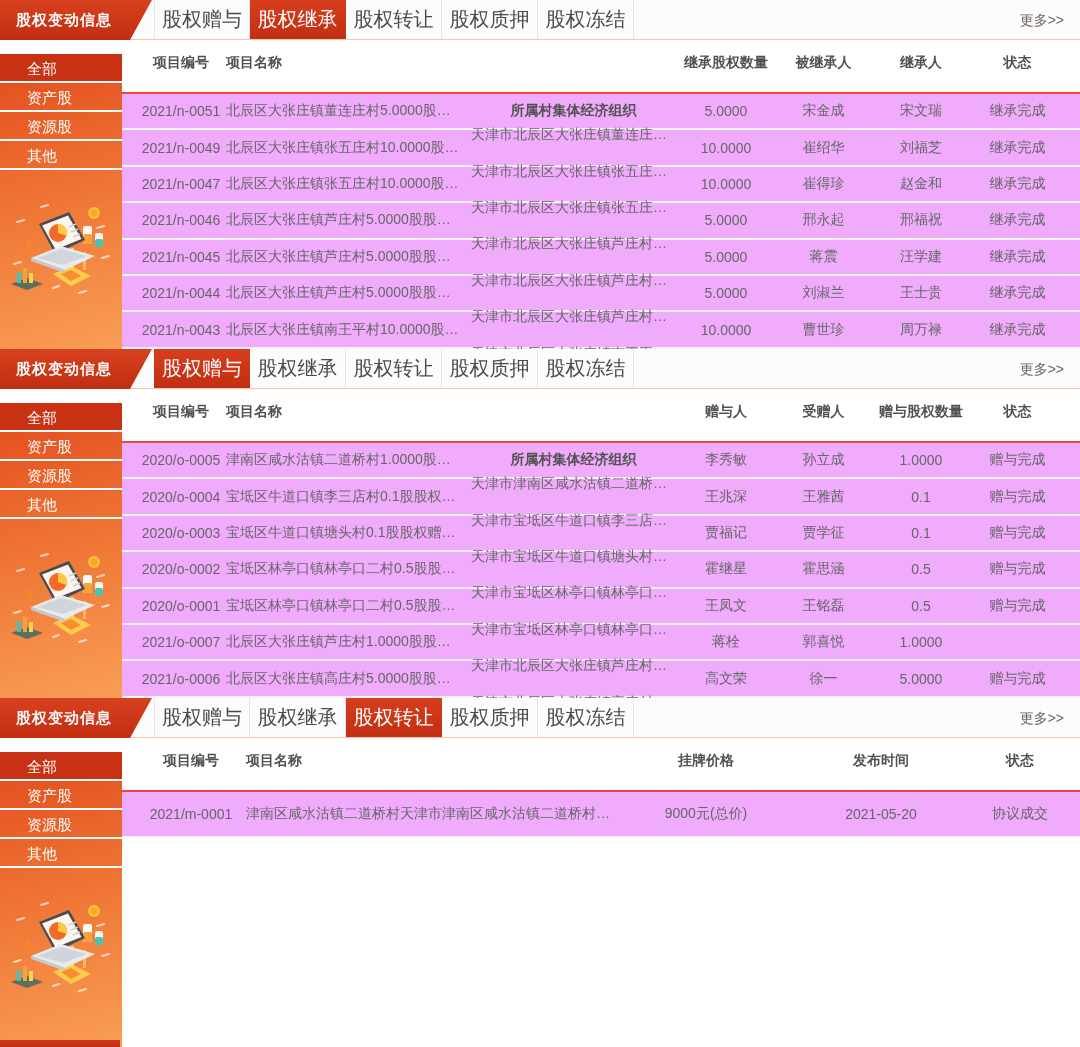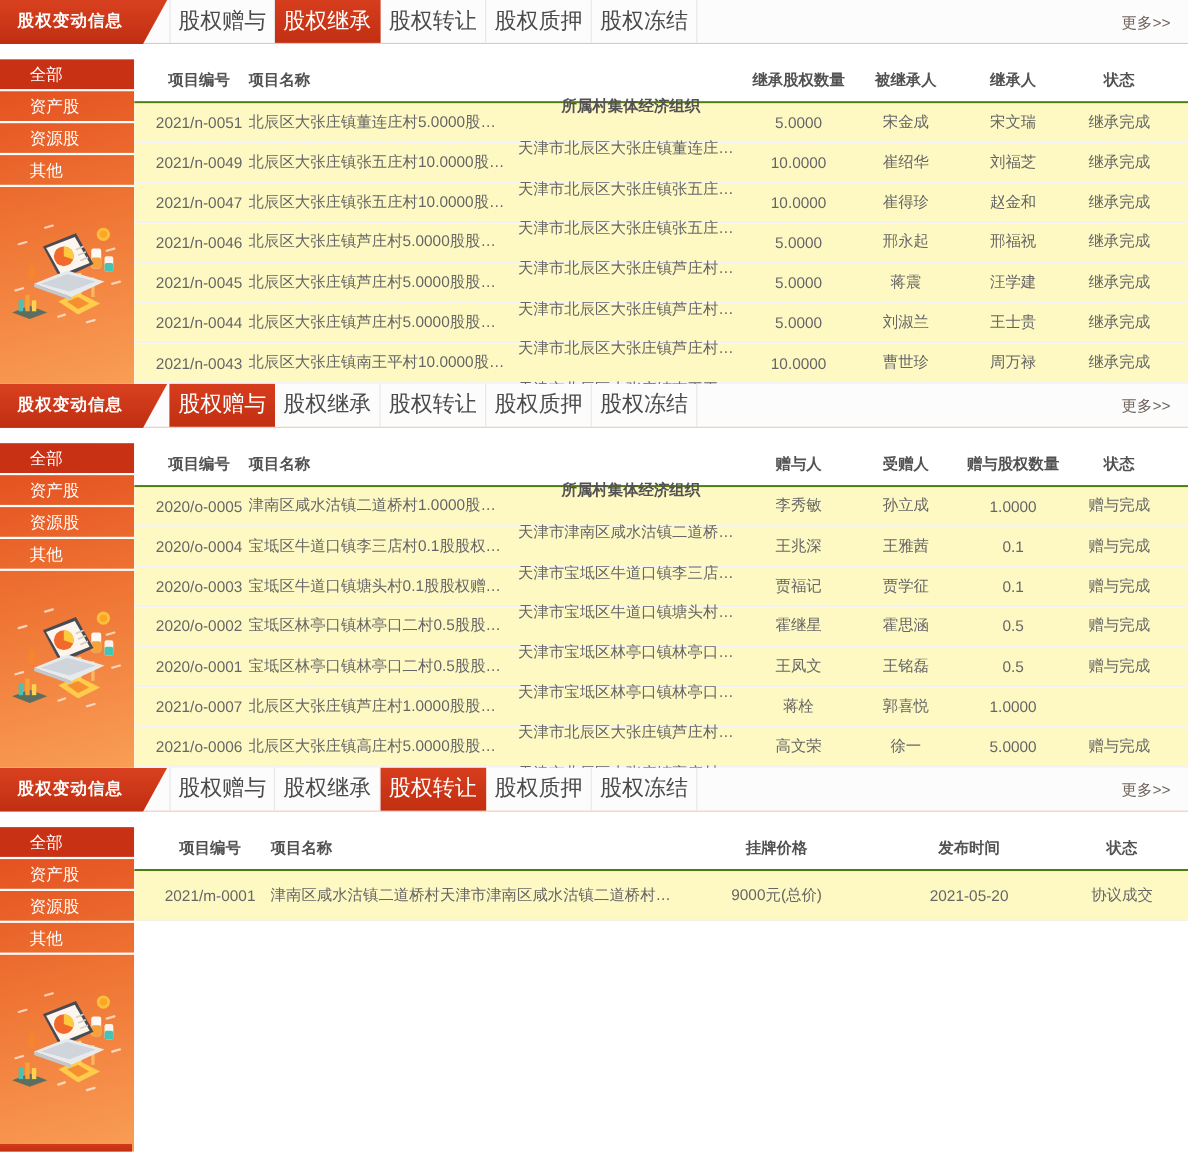--- a/index.html
+++ b/index.html
@@ -46,29 +46,29 @@
   .side-item {
     height:29px; line-height:29px; border-bottom:2px solid #fff;
     color:#fff; font-size:15px; padding-left:27px; cursor:pointer;
     white-space:nowrap;
   }
   .side-item.active { background:#c93114; }
   .illus { display:block; margin:30px auto 0; }
   
   .table-area { flex:1; overflow:hidden; background:#fff; }
   .thead {
-    display:flex; align-items:center; height:40px; padding-left:14px;
-    border-bottom:2px solid #4d7c0f;
+    display:flex; align-items:flex-start; height:40px; padding-left:14px;
+    border-bottom:2px solid #ef4444;
   }
   .hcell {
     font-size:14px; font-weight:bold; color:#525252; text-align:center;
     white-space:nowrap; overflow:hidden;
   }
   .row { display:flex; align-items:center; padding-left:14px;
-    border-bottom:2px solid #f3f3f3; background:#fef9c3; }
+    border-bottom:2px solid #f3f3f3; background:#f0abfc; }
   .layout-a .row { height:36.4px; }
   .layout-b .row { height:45px; border-bottom:1px solid #f0f0f0; }
   .cell {
     font-size:14px; color:#666; text-align:center;
     white-space:nowrap; overflow:hidden; text-overflow:ellipsis;
   }
   
   .layout-a .c1 { width:90px; }
   .layout-a .c2 { width:245px; text-align:left; padding-right:8px; }
   .layout-a .c3 { width:205px;margin-top:48px; }

